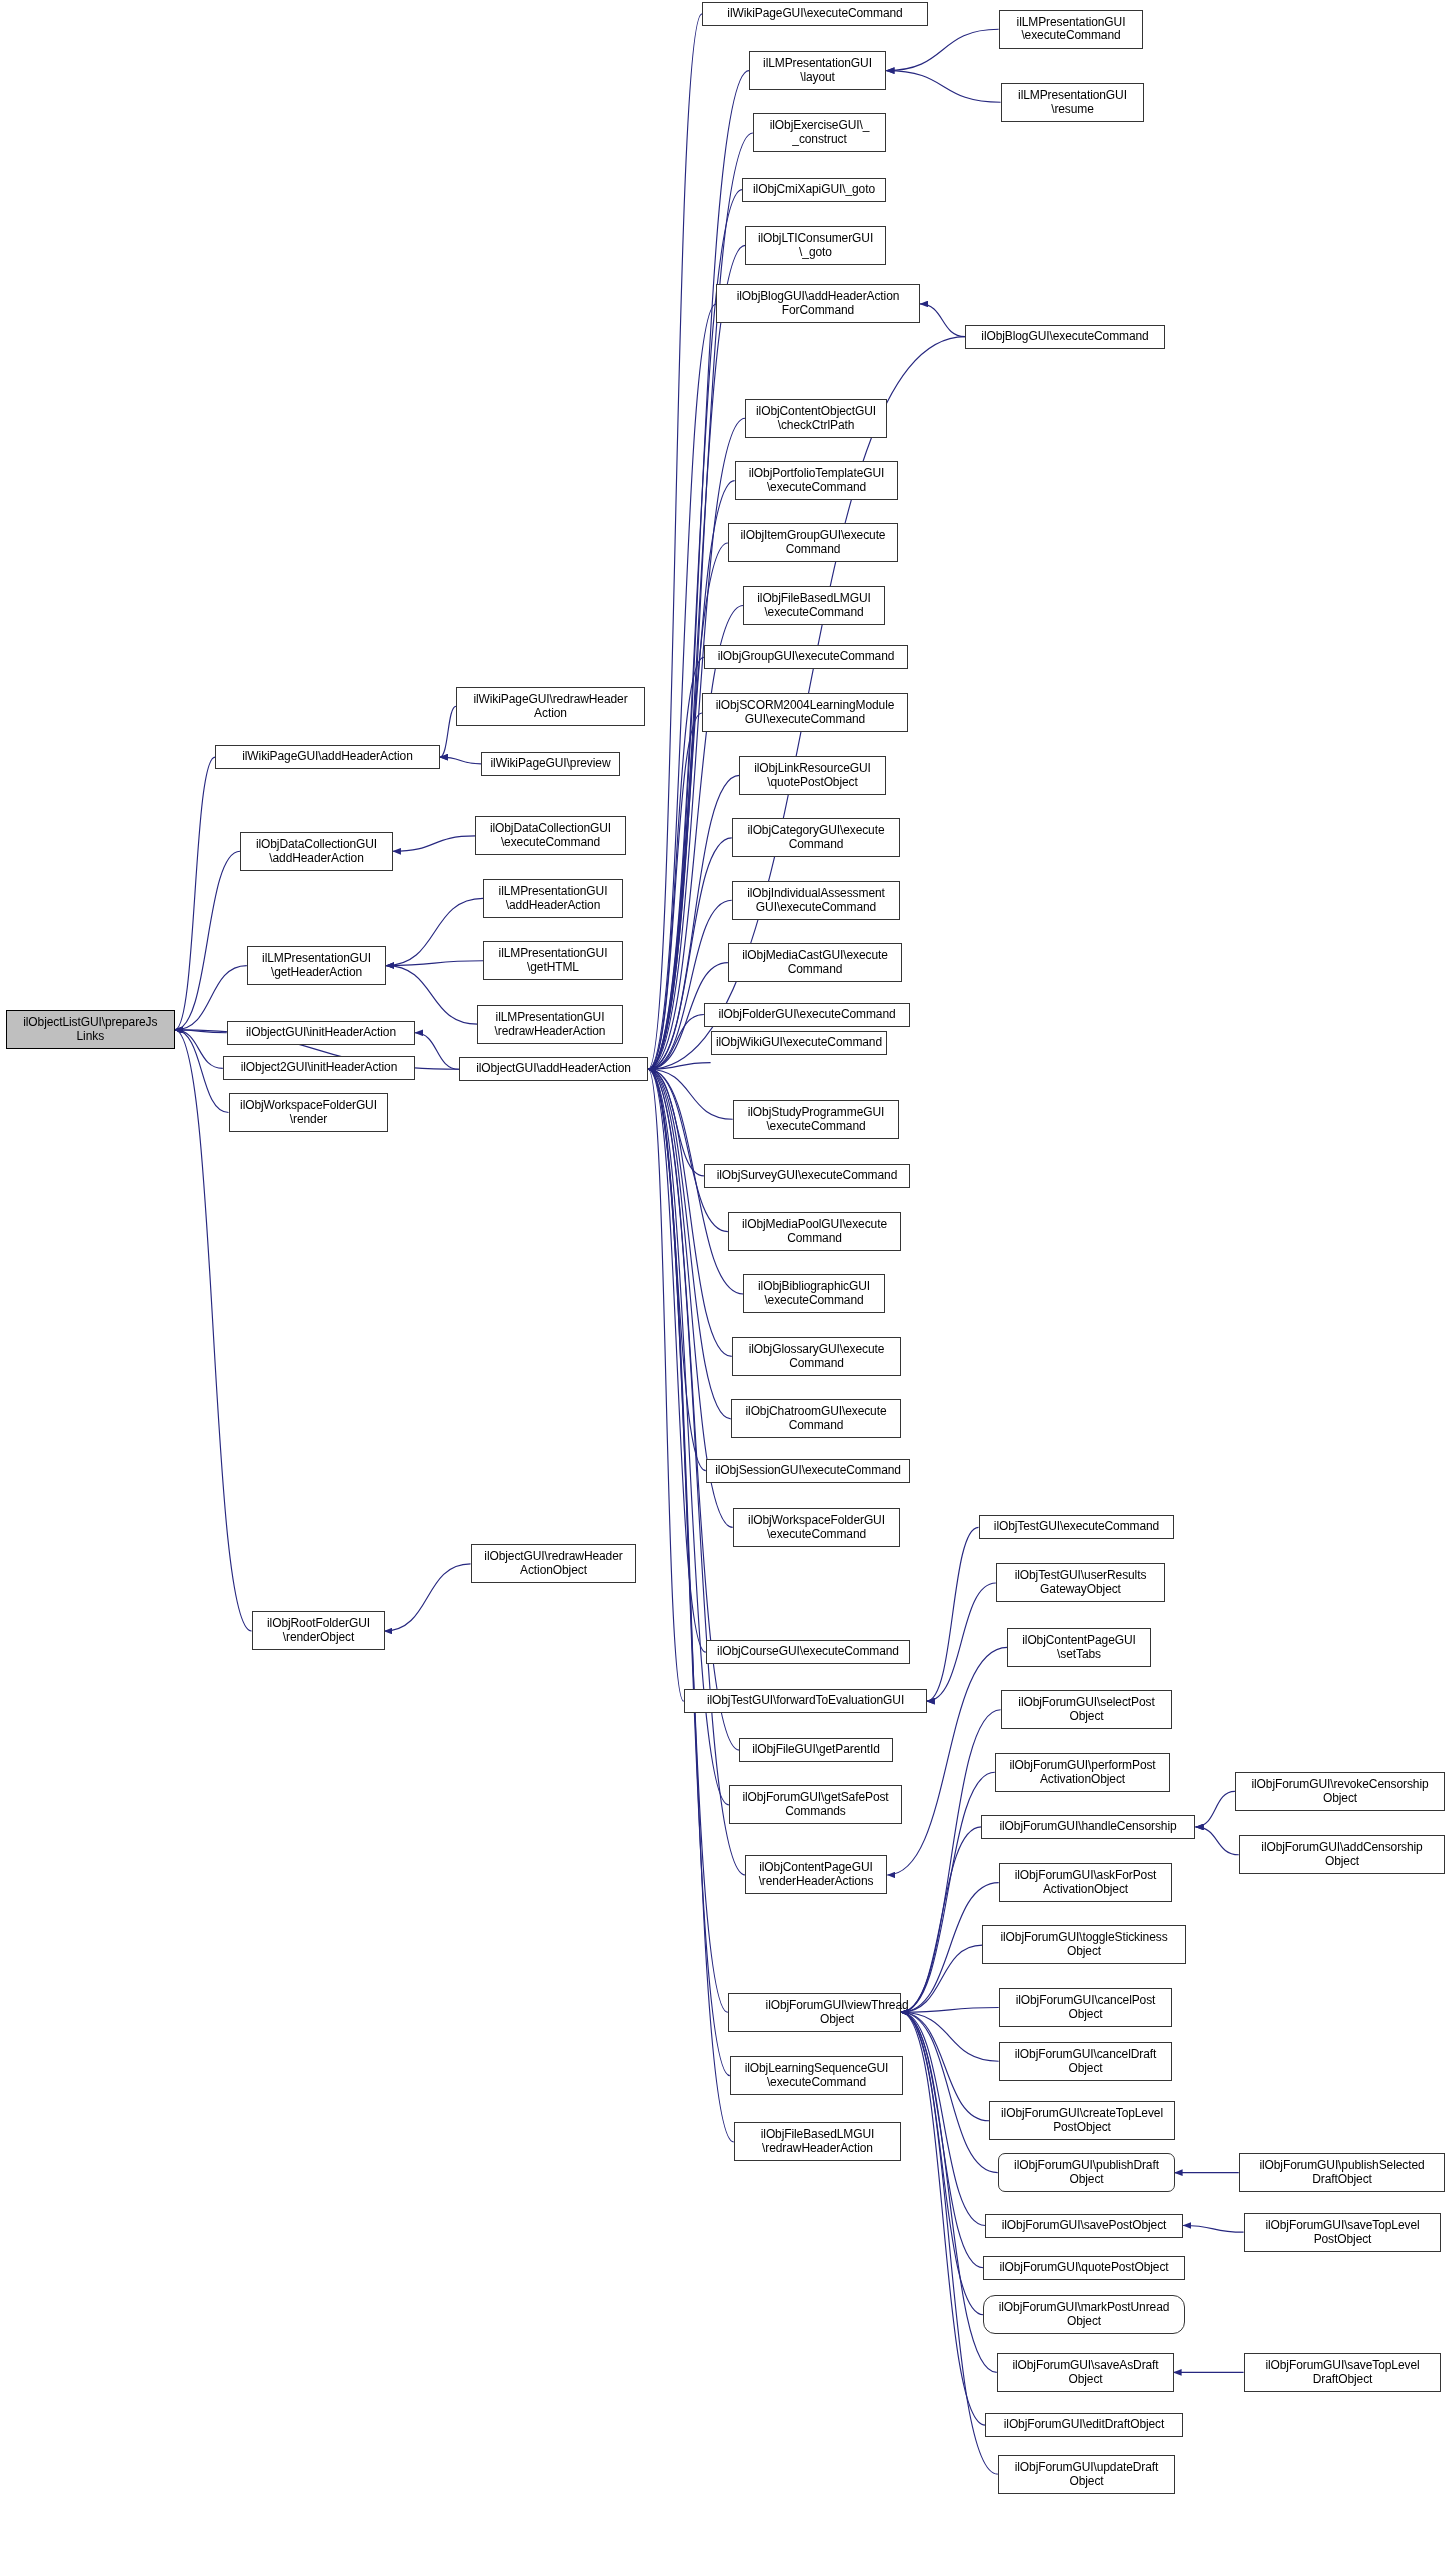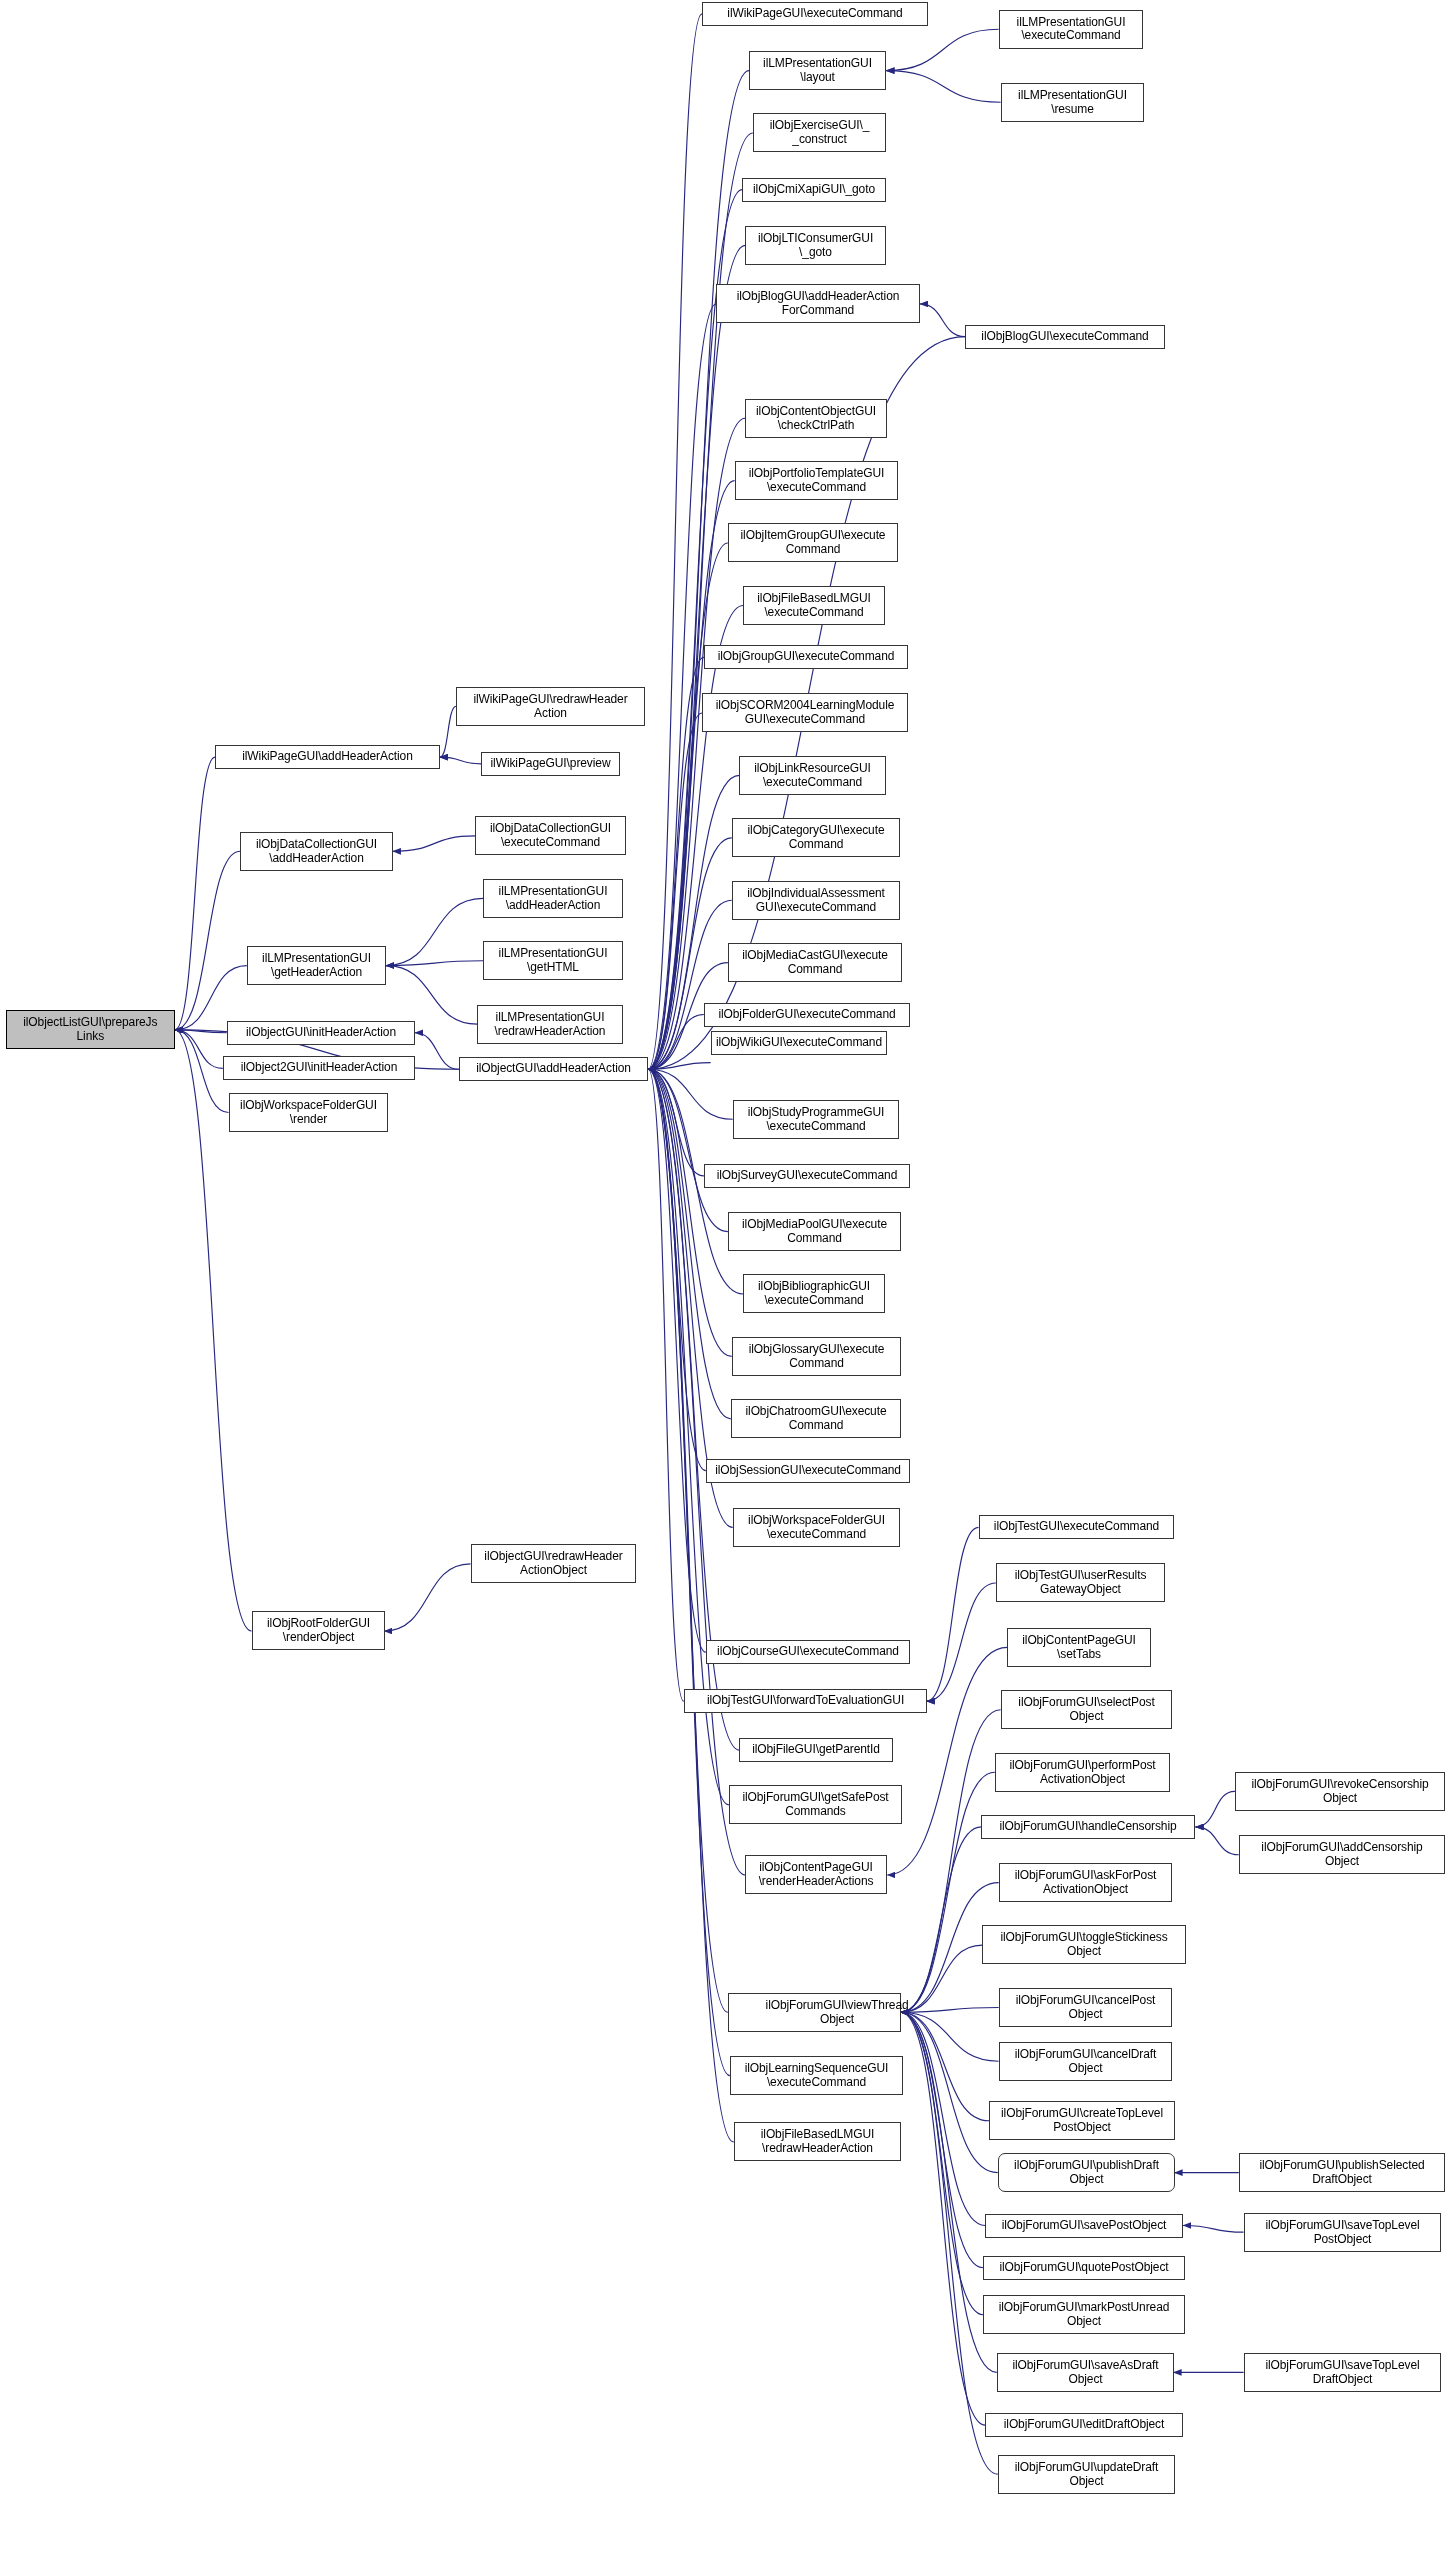--- a/index.html
+++ b/index.html
@@ -172,21 +172,21 @@
       <div class="node" style="left: 735px; top: 461px; width: 163px; height: 39px;">ilObjPortfolioTemplateGUI
 \executeCommand</div>
       <div class="node" style="left: 728px; top: 523px; width: 170px; height: 39px;">ilObjItemGroupGUI\execute
 Command</div>
       <div class="node" style="left: 743px; top: 586px; width: 142px; height: 39px;">ilObjFileBasedLMGUI
 \executeCommand</div>
       <div class="node" style="left: 704px; top: 645px; width: 204px; height: 24px;">ilObjGroupGUI\executeCommand</div>
       <div class="node" style="left: 702px; top: 693px; width: 206px; height: 39px;">ilObjSCORM2004LearningModule
 GUI\executeCommand</div>
       <div class="node" style="left: 739px; top: 756px; width: 147px; height: 39px;">ilObjLinkResourceGUI
-\executeCommand</div>
+\quotePostObject</div>
       <div class="node" style="left: 732px; top: 818px; width: 168px; height: 39px;">ilObjCategoryGUI\execute
 Command</div>
       <div class="node" style="left: 732px; top: 881px; width: 168px; height: 39px;">ilObjIndividualAssessment
 GUI\executeCommand</div>
       <div class="node" style="left: 728px; top: 943px; width: 174px; height: 39px;">ilObjMediaCastGUI\execute
 Command</div>
       <div class="node" style="left: 704px; top: 1003px; width: 206px; height: 24px;">ilObjFolderGUI\executeCommand</div>
       <div class="node" style="left: 711px; top: 1031px; width: 176px; height: 24px;">ilObjWikiGUI\executeCommand</div>
       <div class="node" style="left: 733px; top: 1100px; width: 166px; height: 39px;">ilObjStudyProgrammeGUI
 \executeCommand</div>
@@ -237,21 +237,21 @@
       <div class="node" style="left: 999px; top: 1988px; width: 173px; height: 39px;">ilObjForumGUI\cancelPost
 Object</div>
       <div class="node" style="left: 999px; top: 2042px; width: 173px; height: 39px;">ilObjForumGUI\cancelDraft
 Object</div>
       <div class="node" style="left: 989px; top: 2101px; width: 186px; height: 39px;">ilObjForumGUI\createTopLevel
 PostObject</div>
       <div class="node" style="left: 998px; top: 2153px; width: 177px; height: 39px; border-radius: 7px;">ilObjForumGUI\publishDraft
 Object</div>
       <div class="node" style="left: 985px; top: 2214px; width: 198px; height: 24px;">ilObjForumGUI\savePostObject</div>
       <div class="node" style="left: 983px; top: 2256px; width: 202px; height: 24px;">ilObjForumGUI\quotePostObject</div>
-      <div class="node" style="left: 983px; top: 2295px; width: 202px; height: 39px;">ilObjForumGUI\markPostUnread
+      <div class="node" style="left: 983px; top: 2295px; width: 202px; height: 39px; border-radius: 12px;">ilObjForumGUI\markPostUnread
 Object</div>
       <div class="node" style="left: 997px; top: 2353px; width: 177px; height: 39px;">ilObjForumGUI\saveAsDraft
 Object</div>
       <div class="node" style="left: 985px; top: 2413px; width: 198px; height: 24px; text-align: center;">ilObjForumGUI\editDraftObject</div>
       <div class="node" style="left: 998px; top: 2455px; width: 177px; height: 39px;">ilObjForumGUI\updateDraft
 Object</div>
       <div class="node" style="left: 1235px; top: 1772px; width: 210px; height: 39px;">ilObjForumGUI\revokeCensorship
 Object</div>
       <div class="node" style="left: 1239px; top: 1835px; width: 206px; height: 39px;">ilObjForumGUI\addCensorship
 Object</div>

